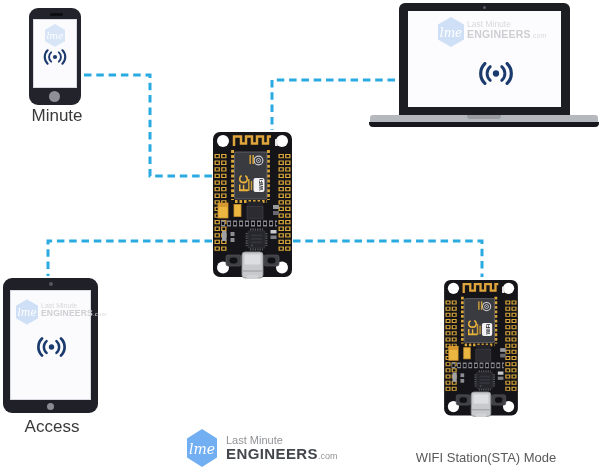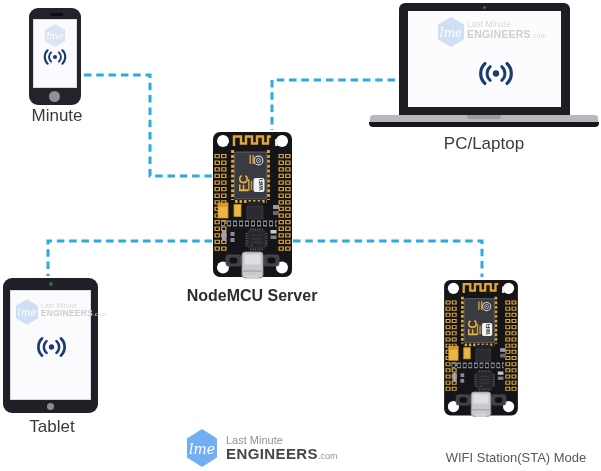--- a/index.html
+++ b/index.html
@@ -209,51 +209,49 @@
       </div>
       <svg style="position:absolute;left:64px;top:51px;" width="48" height="23">
           <use href="#wifi"></use>
         </svg>
     </div>
   </div>
   <div class="laptop-base">
       <div class="notch"></div>
     </div>
   <div class="laptop-foot"></div>
-  <div class="dev-label" style="left:484px;top:134px;">PC/Laptop</div>
 
   <svg class="abs" style="left:213px;top:131px;" width="79" height="152">
       <use href="#nodemcu"></use>
     </svg>
-  <div class="board-label" style="left:252px;top:287px;">NodeMCU Server</div>
 
   <div class="tablet">
     <div class="cam"></div>
     <div class="screen">
       <div class="wm small" style="left:5px;top:8px;">
         <svg width="22" height="26">
             <use href="#hex-wm"></use>
           </svg>
         <div class="wm-text">
           <span class="l1">Last Minute</span>
           <span class="l2"><span>ENGINEERS</span><span class="suf">.com</span></span>
         </div>
       </div>
       <svg style="position:absolute;left:20px;top:46px;" width="41" height="20">
           <use href="#wifi"></use>
         </svg>
     </div>
     <div class="home"></div>
   </div>
-  <div class="dev-label" style="left:52px;top:417px;">Tablet</div>
+  <div class="dev-label" style="left:52px;top:417px;">Access</div>
 
   <svg class="abs" style="left:444px;top:279px;" width="74" height="142">
       <use href="#nodemcu"></use>
     </svg>
-  <div class="board-sub" style="left:486px;top:450px;margin-left:30px;">WIFI Station(STA) Mode</div>
+  <div class="board-sub" style="left:486px;top:450px;">WIFI Station(STA) Mode</div>
 
   <div class="footer-logo">
     <svg width="30" height="38" viewBox="0 0 30 38">
       <polygon points="15,0 30,9.5 30,28.5 15,38 0,28.5 0,9.5" fill="#72AFF2"></polygon>
       <text x="15" y="25" text-anchor="middle" fill="#ffffff" font-size="14" font-family="DejaVu Serif, serif" font-style="italic">lme</text>
     </svg>
     <div class="txt">
       <span class="l1">Last Minute</span>
       <span class="l2"><span>ENGINEERS</span><span class="suf">.com</span></span>
     </div>

